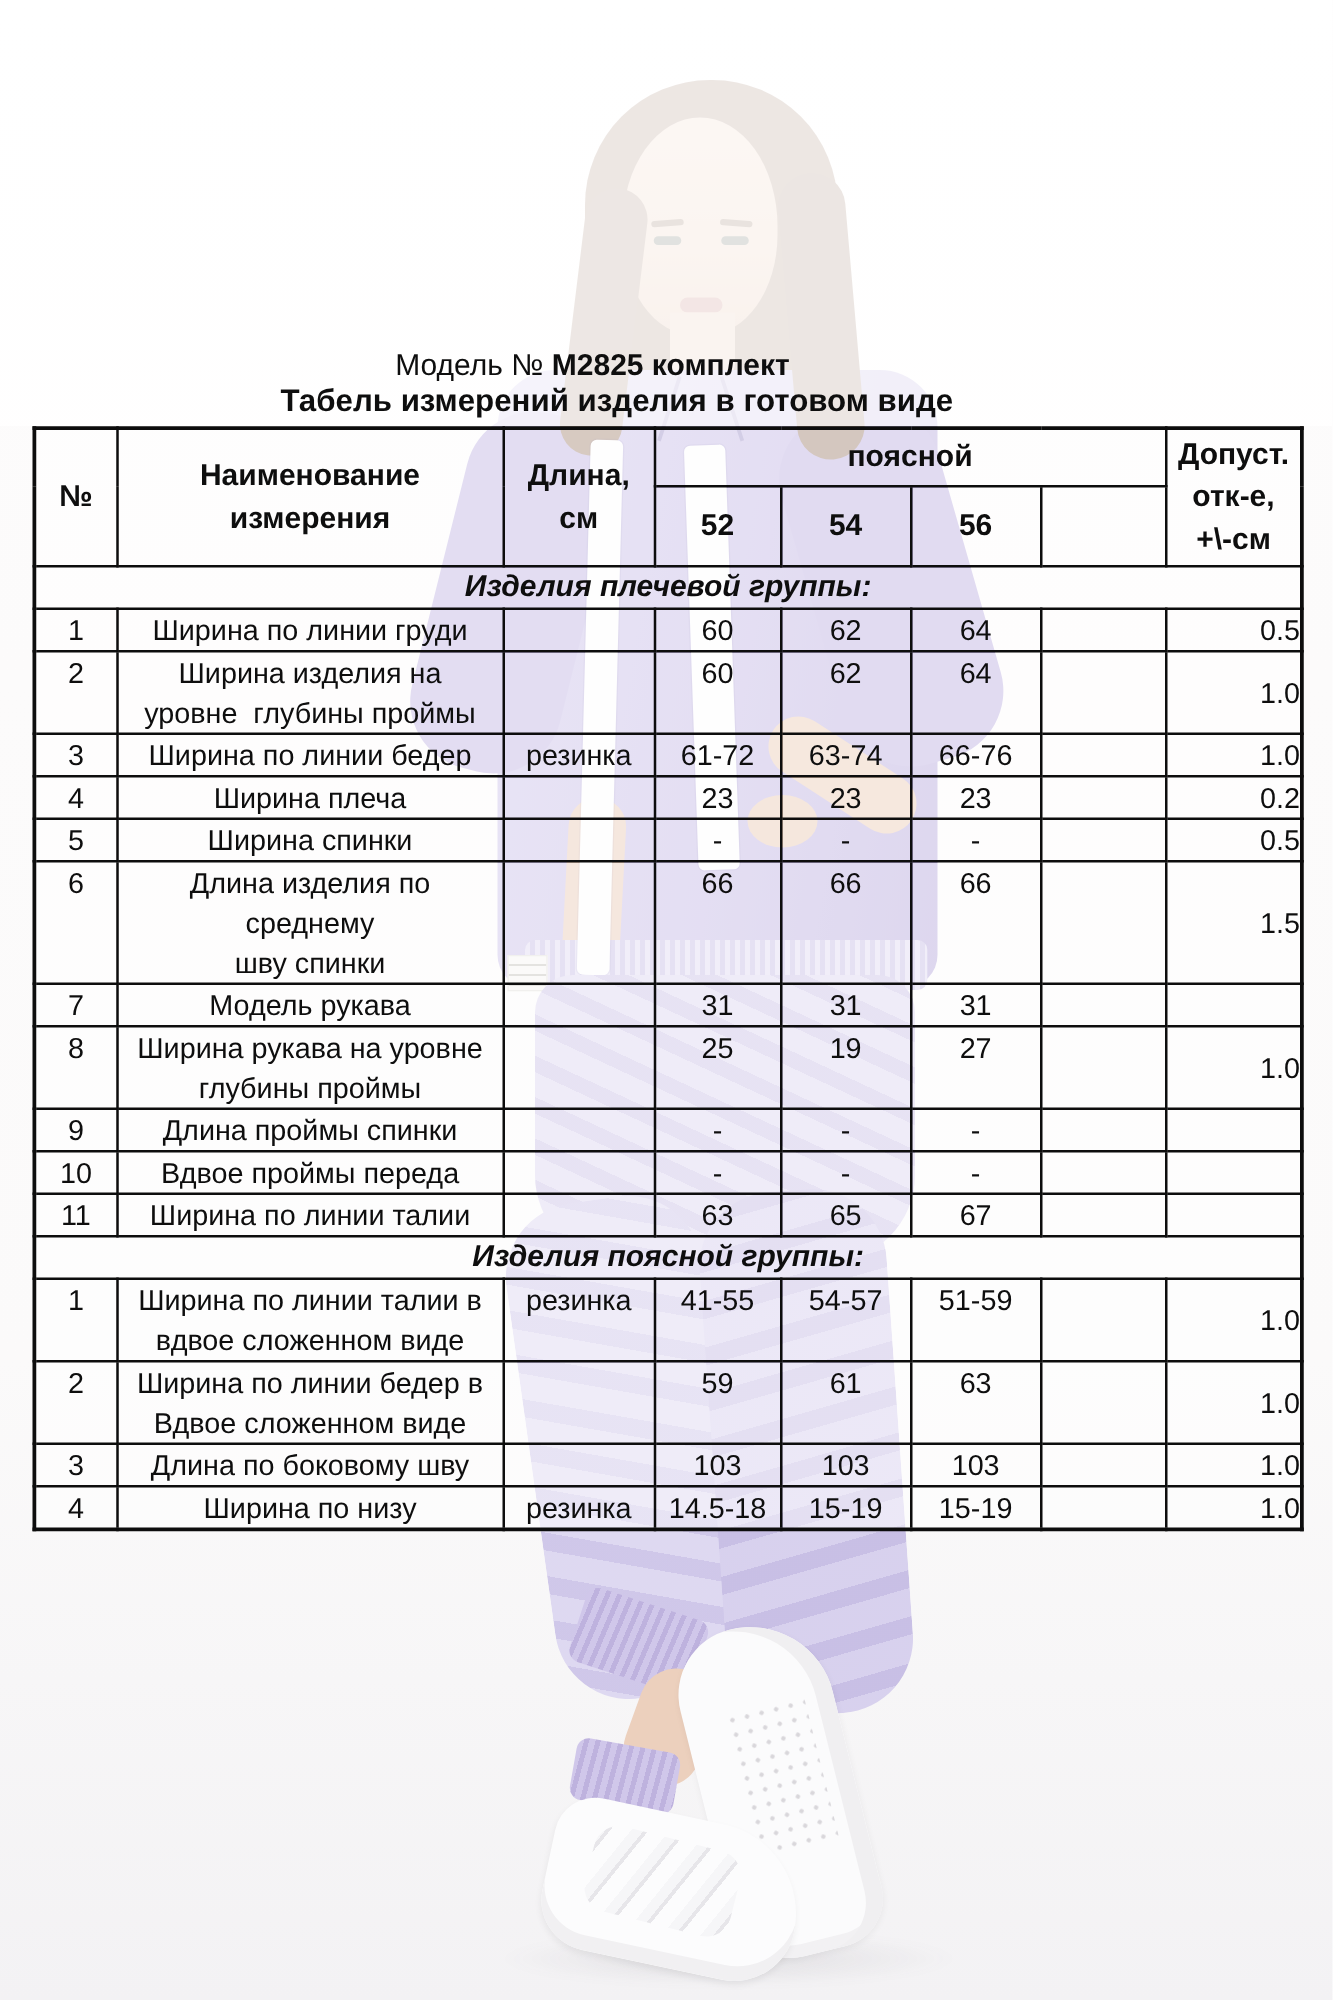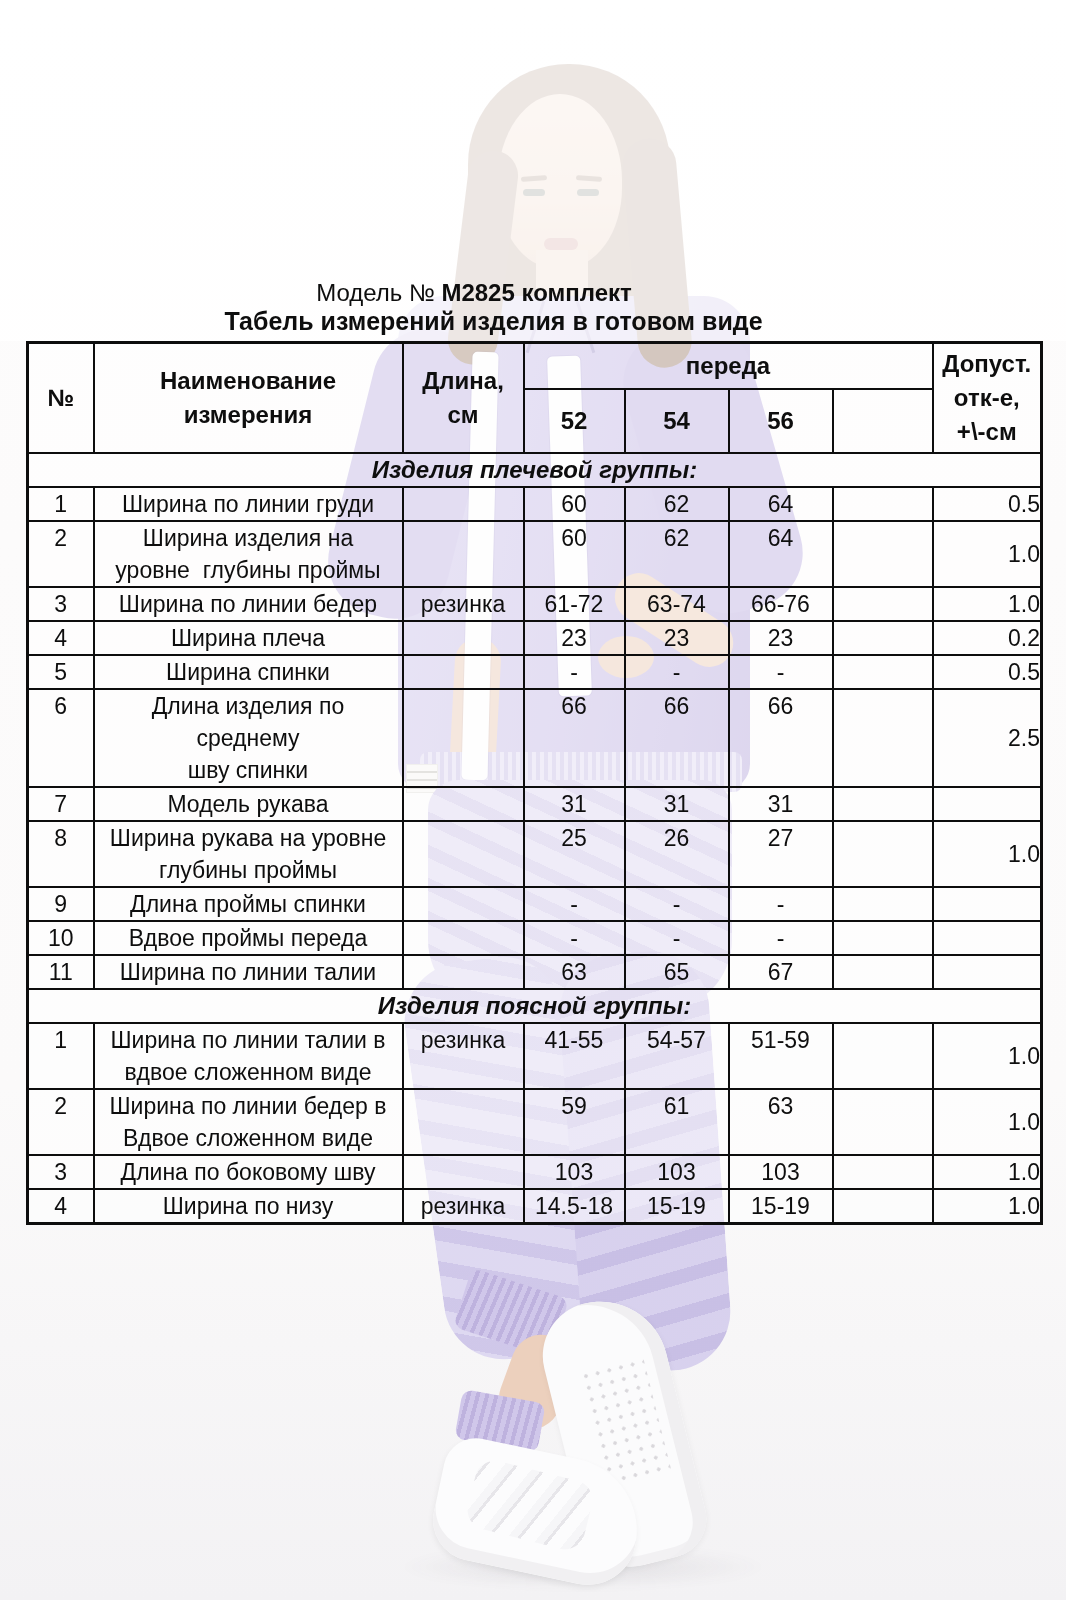--- a/index.html
+++ b/index.html
@@ -146,21 +146,21 @@
       <col style="width:100px">
         <col style="width:109px">
     </colgroup>
     <thead>
       <tr class="h1">
         <th rowspan="2">№</th>
         <th rowspan="2" class="pre">Наименование
 измерения</th>
         <th rowspan="2" class="pre">Длина,
 см</th>
-        <th colspan="4">переда</th>
+        <th colspan="4">поясной</th>
         <th rowspan="2" class="pre">Допуст.
 отк-е,
 +\-см</th>
       </tr>
       <tr class="h2">
         <th>52</th>
         <th>54</th>
         <th>56</th>
         <th></th>
       </tr>
@@ -223,39 +223,39 @@
         <tr>
           <td class="c0">6</td>
           <td class="c1">Длина изделия по
 среднему
 шву спинки</td>
           <td class="c2"></td>
           <td class="c3">66</td>
           <td class="c4">66</td>
           <td class="c5">66</td>
           <td class="c6"></td>
-          <td class="c7">2.5</td>
+          <td class="c7">1.5</td>
         </tr>
         <tr>
           <td class="c0">7</td>
           <td class="c1">Модель рукава</td>
           <td class="c2"></td>
           <td class="c3">31</td>
           <td class="c4">31</td>
           <td class="c5">31</td>
           <td class="c6"></td>
           <td class="c7"></td>
         </tr>
         <tr>
           <td class="c0">8</td>
           <td class="c1">Ширина рукава на уровне
 глубины проймы</td>
           <td class="c2"></td>
           <td class="c3">25</td>
-          <td class="c4">26</td>
+          <td class="c4">19</td>
           <td class="c5">27</td>
           <td class="c6"></td>
           <td class="c7">1.0</td>
         </tr>
         <tr>
           <td class="c0">9</td>
           <td class="c1">Длина проймы спинки</td>
           <td class="c2"></td>
           <td class="c3">-</td>
           <td class="c4">-</td>

